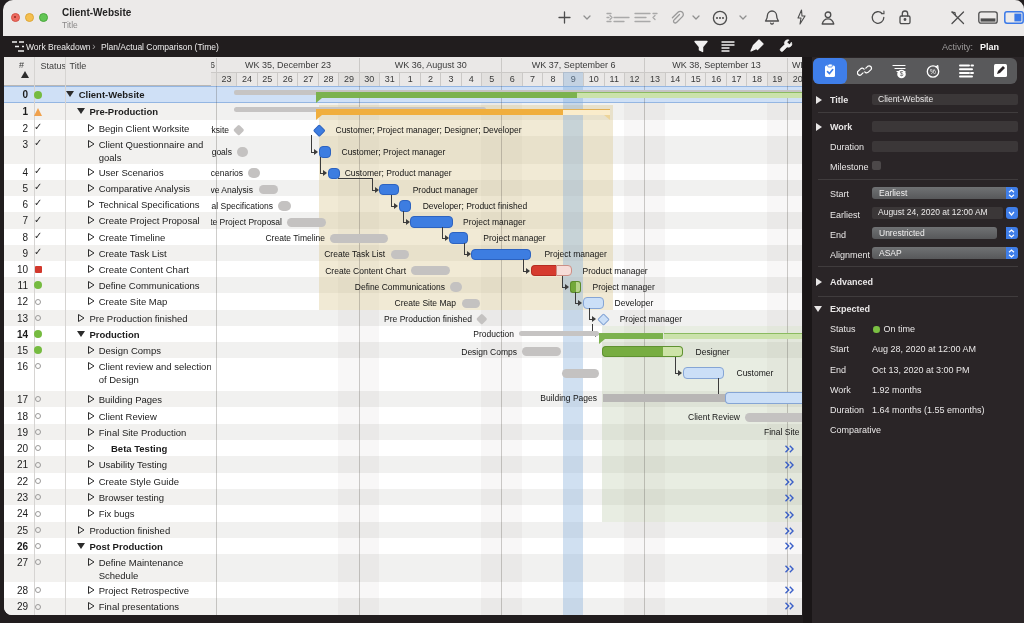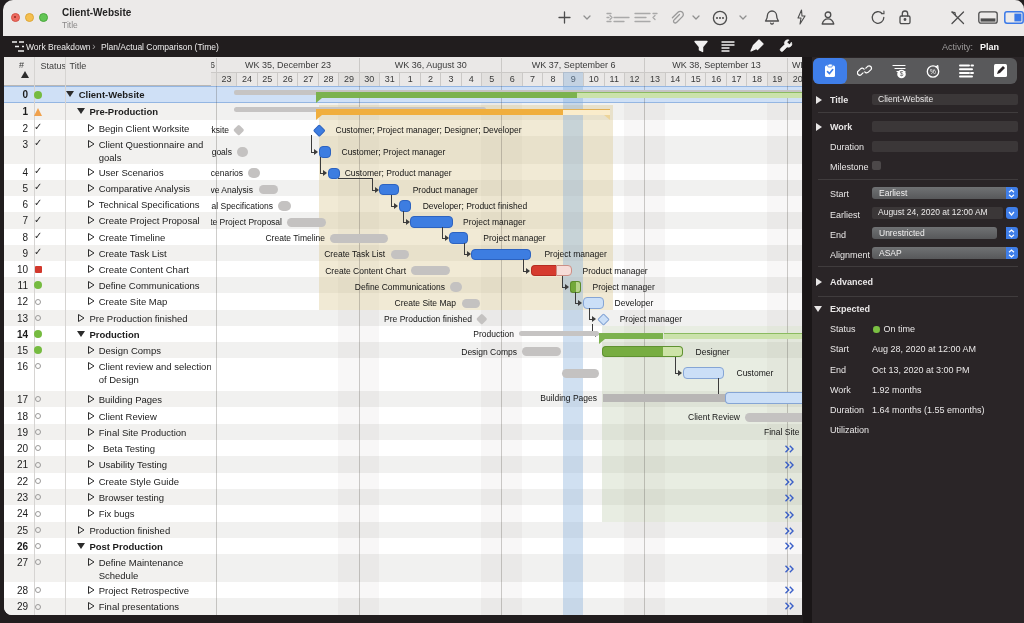--- a/index.html
+++ b/index.html
@@ -273,21 +273,21 @@
 <svg class="abs" style="left:83.2px;top:369.8px" width="8" height="10" viewBox="0 0 8 10" fill="none" stroke="#2c2c2c" stroke-width="1">
       <path d="M1.5 1.5v7l5.5-3.5z"></path>
     </svg>
 <div class="tit" style="left:94.7px;top:369.8px;font-weight:normal">Final Site Production</div>
 <div class="num" style="left:2px;top:386.1px;font-weight:normal">20</div>
 <div class="stat" style="left:31px;top:388.2px;width:6px;height:6px;border-radius:50%;border:1px solid #9b9a99"></div>
 <div class="abs tri" style="left:84.2px;top:387.1px;border-top:3.5px solid transparent;border-bottom:3.5px solid transparent;border-left:5.5px solid transparent;border-left-color:transparent;width:0;height:0;border-left:5.5px solid #fff0;"></div>
 <svg class="abs" style="left:83.2px;top:386.1px" width="8" height="10" viewBox="0 0 8 10" fill="none" stroke="#2c2c2c" stroke-width="1">
       <path d="M1.5 1.5v7l5.5-3.5z"></path>
     </svg>
-<div class="tit" style="left:99px;top:386.1px;font-weight:normal">Beta Testing</div>
+<div class="tit" style="left:107px;top:386.1px;font-weight:bold">Beta Testing</div>
 <div class="num" style="left:2px;top:402.4px;font-weight:normal">21</div>
 <div class="stat" style="left:31px;top:404.5px;width:6px;height:6px;border-radius:50%;border:1px solid #9b9a99"></div>
 <div class="abs tri" style="left:84.2px;top:403.4px;border-top:3.5px solid transparent;border-bottom:3.5px solid transparent;border-left:5.5px solid transparent;border-left-color:transparent;width:0;height:0;border-left:5.5px solid #fff0;"></div>
 <svg class="abs" style="left:83.2px;top:402.4px" width="8" height="10" viewBox="0 0 8 10" fill="none" stroke="#2c2c2c" stroke-width="1">
       <path d="M1.5 1.5v7l5.5-3.5z"></path>
     </svg>
 <div class="tit" style="left:94.7px;top:402.4px;font-weight:normal">Usability Testing</div>
 <div class="num" style="left:2px;top:418.7px;font-weight:normal">22</div>
 <div class="stat" style="left:31px;top:420.9px;width:6px;height:6px;border-radius:50%;border:1px solid #9b9a99"></div>
 <div class="abs tri" style="left:84.2px;top:419.7px;border-top:3.5px solid transparent;border-bottom:3.5px solid transparent;border-left:5.5px solid transparent;border-left-color:transparent;width:0;height:0;border-left:5.5px solid #fff0;"></div>
@@ -637,12 +637,12 @@
 <div class="abs" style="left:873px;top:326px;width:6.5px;height:6.5px;border-radius:50%;background:#7bc043"></div>
 <div class="plbl" style="left:883.5px;top:323px">On time</div>
 <div class="plbl" style="left:830px;top:343.0px;font-weight:normal">Start</div>
 <div class="plbl" style="left:872px;top:343px">Aug 28, 2020 at 12:00 AM</div>
 <div class="plbl" style="left:830px;top:363.5px;font-weight:normal">End</div>
 <div class="plbl" style="left:872px;top:363.5px">Oct 13, 2020 at 3:00 PM</div>
 <div class="plbl" style="left:830px;top:383.5px;font-weight:normal">Work</div>
 <div class="plbl" style="left:872px;top:383.5px">1.92 months</div>
 <div class="plbl" style="left:830px;top:403.5px;font-weight:normal">Duration</div>
 <div class="plbl" style="left:872px;top:403.5px">1.64 months (1.55 emonths)</div>
-<div class="plbl" style="left:830px;top:424.0px;font-weight:normal">Utilization</div>
+<div class="plbl" style="left:830px;top:424.0px;font-weight:normal">Comparative</div>
 </body></html>

